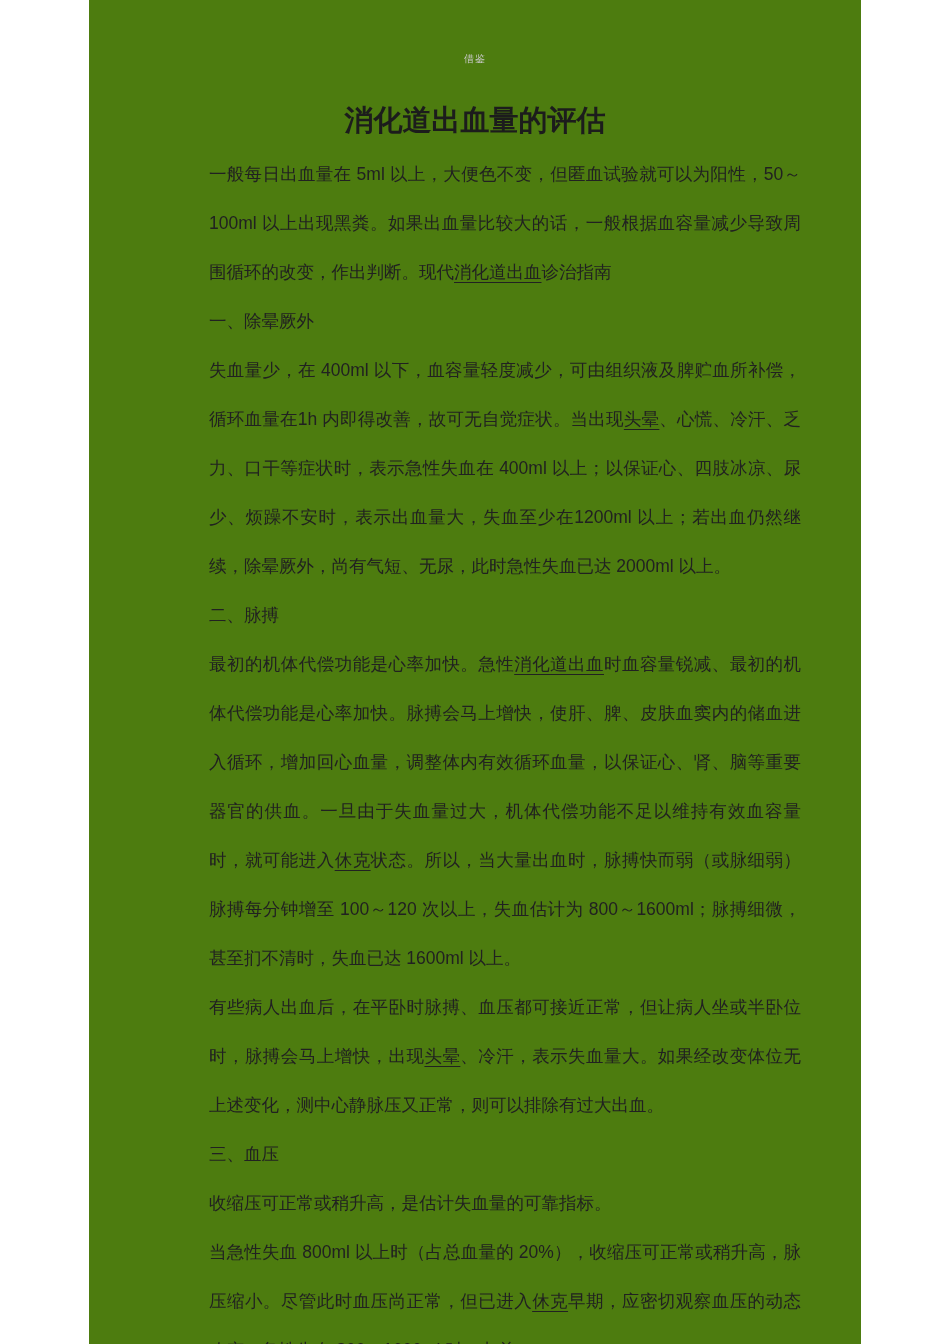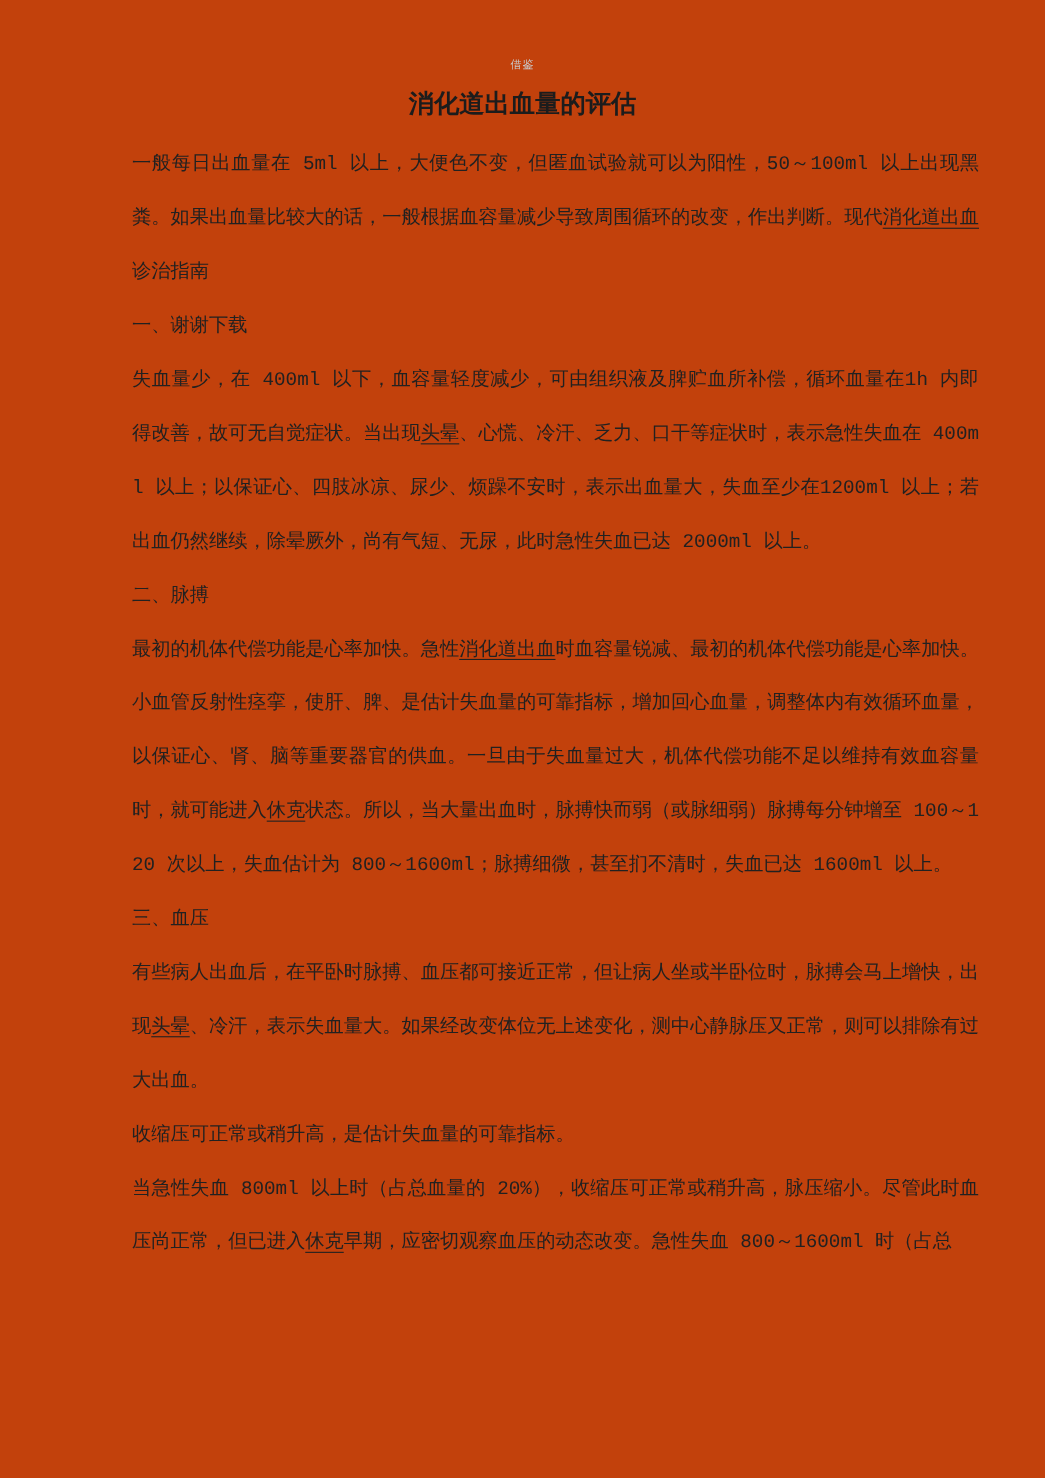--- a/index.html
+++ b/index.html
@@ -2,43 +2,43 @@
 <html><head>
 <meta charset="utf-8">
 <style>
   html, body {
     margin: 0;
     padding: 0;
     background: #ffffff;
   }
   .page {
     position: relative;
-    width: 950px;
+    width: 772px;
     height: 1344px;
     margin: 0 auto;
-    background: #c2410c;
+    background: #4d7c0f;
     overflow: hidden;
-    font-family: Liberation Mono, monospace;
+    font-family: Liberation Sans, sans-serif;
     color: #212121;
   }
   .watermark-top {
     position: absolute;
     top: 52px;
     left: 0;
     right: 0;
     text-align: center;
     font-size: 10px;
     color: #c9c9c9;
     letter-spacing: 1px;
   }
   .doc-title {
     margin: 0;
-    padding-top: 80px;
+    padding-top: 104px;
     text-align: center;
-    font-size: 23px;
+    font-size: 29px;
     line-height: 32px;
     font-weight: bold;
     color: #1c1c1c;
   }
   .content {
     margin: 14px 60px 0 120px;
   }
   .para {
     margin: 0;
     font-size: 17.5px;
@@ -73,24 +73,24 @@
 <body>
 
 <div class="page">
 
   <div class="watermark-top">借鉴</div>
 
   <h1 class="doc-title">消化道出血量的评估</h1>
 
   <div class="content">
       <p class="para"><span>一般每日出血量在 5ml 以上，大便色不变，但匿血试验就可以为阳性，50～100ml 以上出现黑粪。如果出血量比较大的话，一般根据血容量减少导致周围循环的改变，作出判断。现代</span><span class="u">消化道出血</span><span>诊治指南</span></p>
-      <p class="para"><span>一、谢谢下载</span></p>
+      <p class="para"><span>一、除晕厥外</span></p>
       <p class="para"><span>失血量少，在 400ml 以下，血容量轻度减少，可由组织液及脾贮血所补偿，循环血量在1h 内即得改善，故可无自觉症状。当出现</span><span class="u">头晕</span><span>、心慌、冷汗、乏力、口干等症状时，表示急性失血在 400ml 以上；以保证心、四肢冰凉、尿少、烦躁不安时，表示出血量大，失血至少在1200ml 以上；若出血仍然继续，除晕厥外，尚有气短、无尿，此时急性失血已达 2000ml 以上。</span></p>
       <p class="para"><span>二、脉搏</span></p>
-      <p class="para"><span>最初的机体代偿功能是心率加快。急性</span><span class="u">消化道出血</span><span>时血容量锐减、最初的机体代偿功能是心率加快。小血管反射性痉挛，使肝、脾、是估计失血量的可靠指标，增加回心血量，调整体内有效循环血量，以保证心、肾、脑等重要器官的供血。一旦由于失血量过大，机体代偿功能不足以维持有效血容量时，就可能进入</span><span class="u">休克</span><span>状态。所以，当大量出血时，脉搏快而弱（或脉细弱）脉搏每分钟增至 100～120 次以上，失血估计为 800～1600ml；脉搏细微，甚至扪不清时，失血已达 1600ml 以上。</span></p>
+      <p class="para"><span>最初的机体代偿功能是心率加快。急性</span><span class="u">消化道出血</span><span>时血容量锐减、最初的机体代偿功能是心率加快。脉搏会马上增快，使肝、脾、皮肤血窦内的储血进入循环，增加回心血量，调整体内有效循环血量，以保证心、肾、脑等重要器官的供血。一旦由于失血量过大，机体代偿功能不足以维持有效血容量时，就可能进入</span><span class="u">休克</span><span>状态。所以，当大量出血时，脉搏快而弱（或脉细弱）脉搏每分钟增至 100～120 次以上，失血估计为 800～1600ml；脉搏细微，甚至扪不清时，失血已达 1600ml 以上。</span></p>
+      <p class="para"><span>有些病人出血后，在平卧时脉搏、血压都可接近正常，但让病人坐或半卧位时，脉搏会马上增快，出现</span><span class="u">头晕</span><span>、冷汗，表示失血量大。如果经改变体位无上述变化，测中心静脉压又正常，则可以排除有过大出血。</span></p>
       <p class="para"><span>三、血压</span></p>
-      <p class="para"><span>有些病人出血后，在平卧时脉搏、血压都可接近正常，但让病人坐或半卧位时，脉搏会马上增快，出现</span><span class="u">头晕</span><span>、冷汗，表示失血量大。如果经改变体位无上述变化，测中心静脉压又正常，则可以排除有过大出血。</span></p>
       <p class="para"><span>收缩压可正常或稍升高，是估计失血量的可靠指标。</span></p>
       <p class="para"><span>当急性失血 800ml 以上时（占总血量的 20%），收缩压可正常或稍升高，脉压缩小。尽管此时血压尚正常，但已进入</span><span class="u">休克</span><span>早期，应密切观察血压的动态改变。急性失血 800～1600ml 时（占总</span></p>
     </div>
 
 
 </div>
 
 </body></html>

